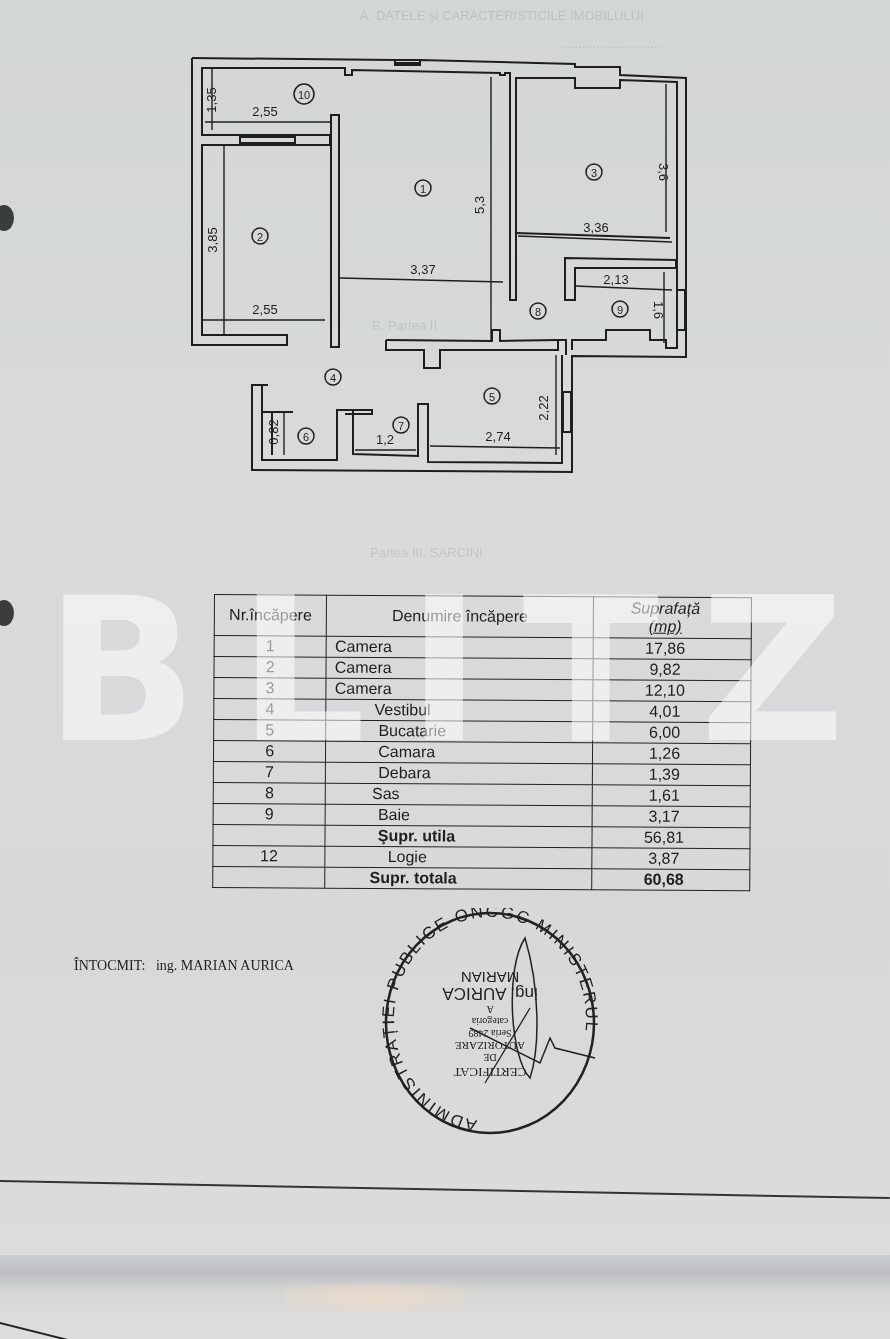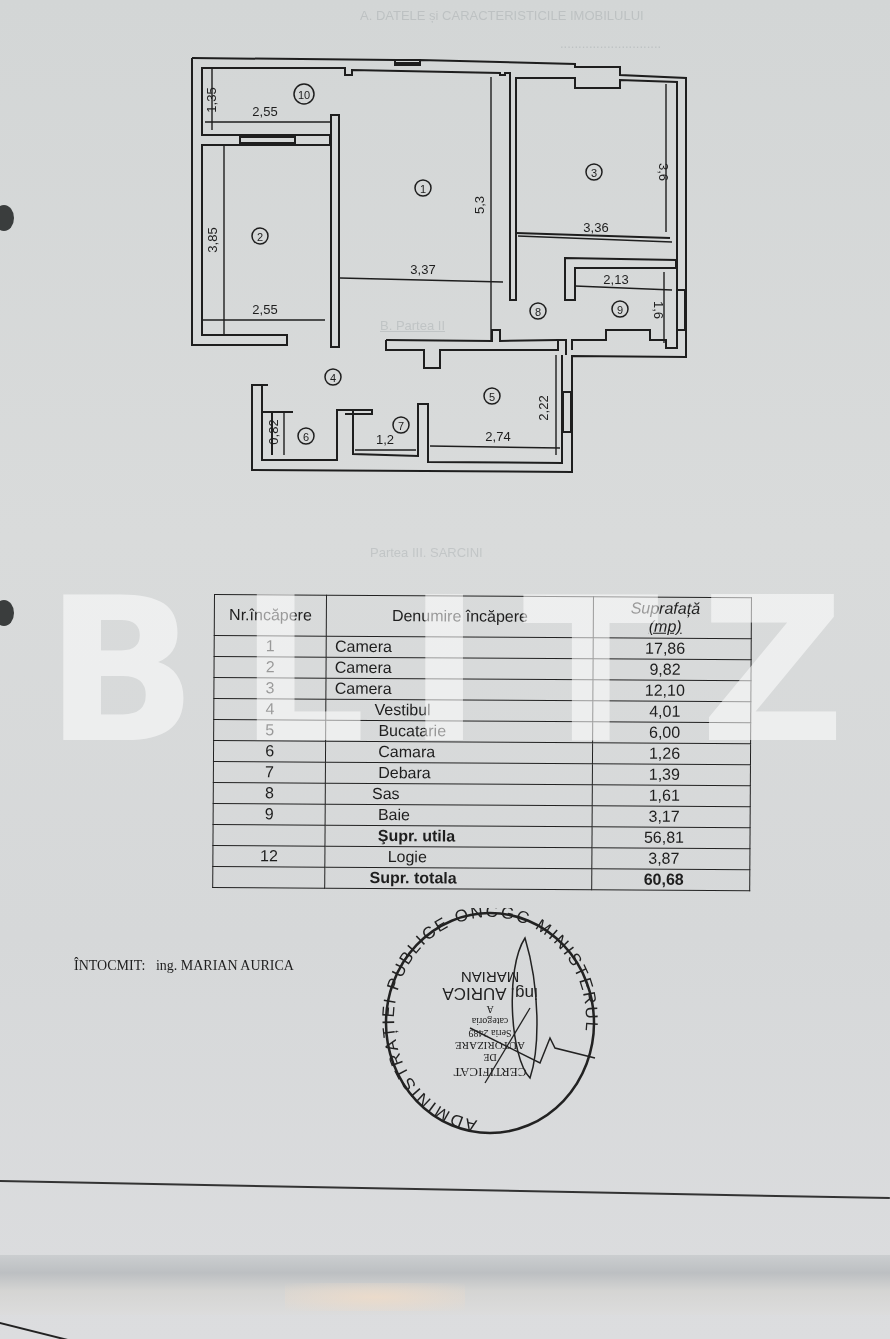--- a/index.html
+++ b/index.html
@@ -32,21 +32,21 @@
     background: linear-gradient(180deg, #c9ccce 0%, #b9bcbf 30%, #d4d4d2 60%, #dcdcdc 100%); opacity: .9; }
   .glare { position: absolute; left: 285px; top: 1283px; width: 180px; height: 28px; background: radial-gradient(ellipse, rgba(240,220,200,.8), rgba(240,220,200,0)); }
   .corner { position: absolute; left: 0; top: 1322px; width: 70px; height: 2px; background: #222; transform: rotate(14deg); transform-origin: left top; }
   .ghost { position: absolute; font-size: 13px; color: rgba(60,70,80,0.14); white-space: nowrap; }
 </style>
 </head>
 <body>
 
 <div class="ghost" style="left:360px;top:8px;">A. DATELE și CARACTERISTICILE IMOBILULUI</div>
 <div class="ghost" style="left:560px;top:36px;">............................</div>
-<div class="ghost" style="left:380px;top:318px;text-decoration:underline;">B. Partea II</div>
+<div class="ghost" style="left:372px;top:318px;">B. Partea II</div>
 <div class="ghost" style="left:370px;top:545px;">Partea III. SARCINI</div>
 
 <div class="hole" style="top:205px;"></div>
 <div class="hole" style="top:600px;"></div>
 
 <div class="plan">
 <svg width="890" height="480" viewBox="0 0 890 480" fill="none" stroke="#1e1e1e" stroke-width="2">
 
   <path d="M192 58 L395 60 L395 63 L420 63 L420 60 L575 64 L575 67 L620 67 L620 75 L686 78 L686 357 L572 356 L572 472 L252 470 L252 385 L268 385"></path>
   <path d="M192 58 L192 345 L287 345 L287 335 L202 335 L202 145 L330 145 L330 135 L202 135 L202 68 L345 68 L345 75 L352 75 L352 70 L500 73 L500 75 L505 75 L505 73 L510 73 L510 300 L516 300 L516 78 L575 78 L575 88 L620 88 L620 80 L677 82 L677 348 L666 348 L666 340 L650 340 L650 330 L606 330 L606 340 L572 340 L572 350"></path>

